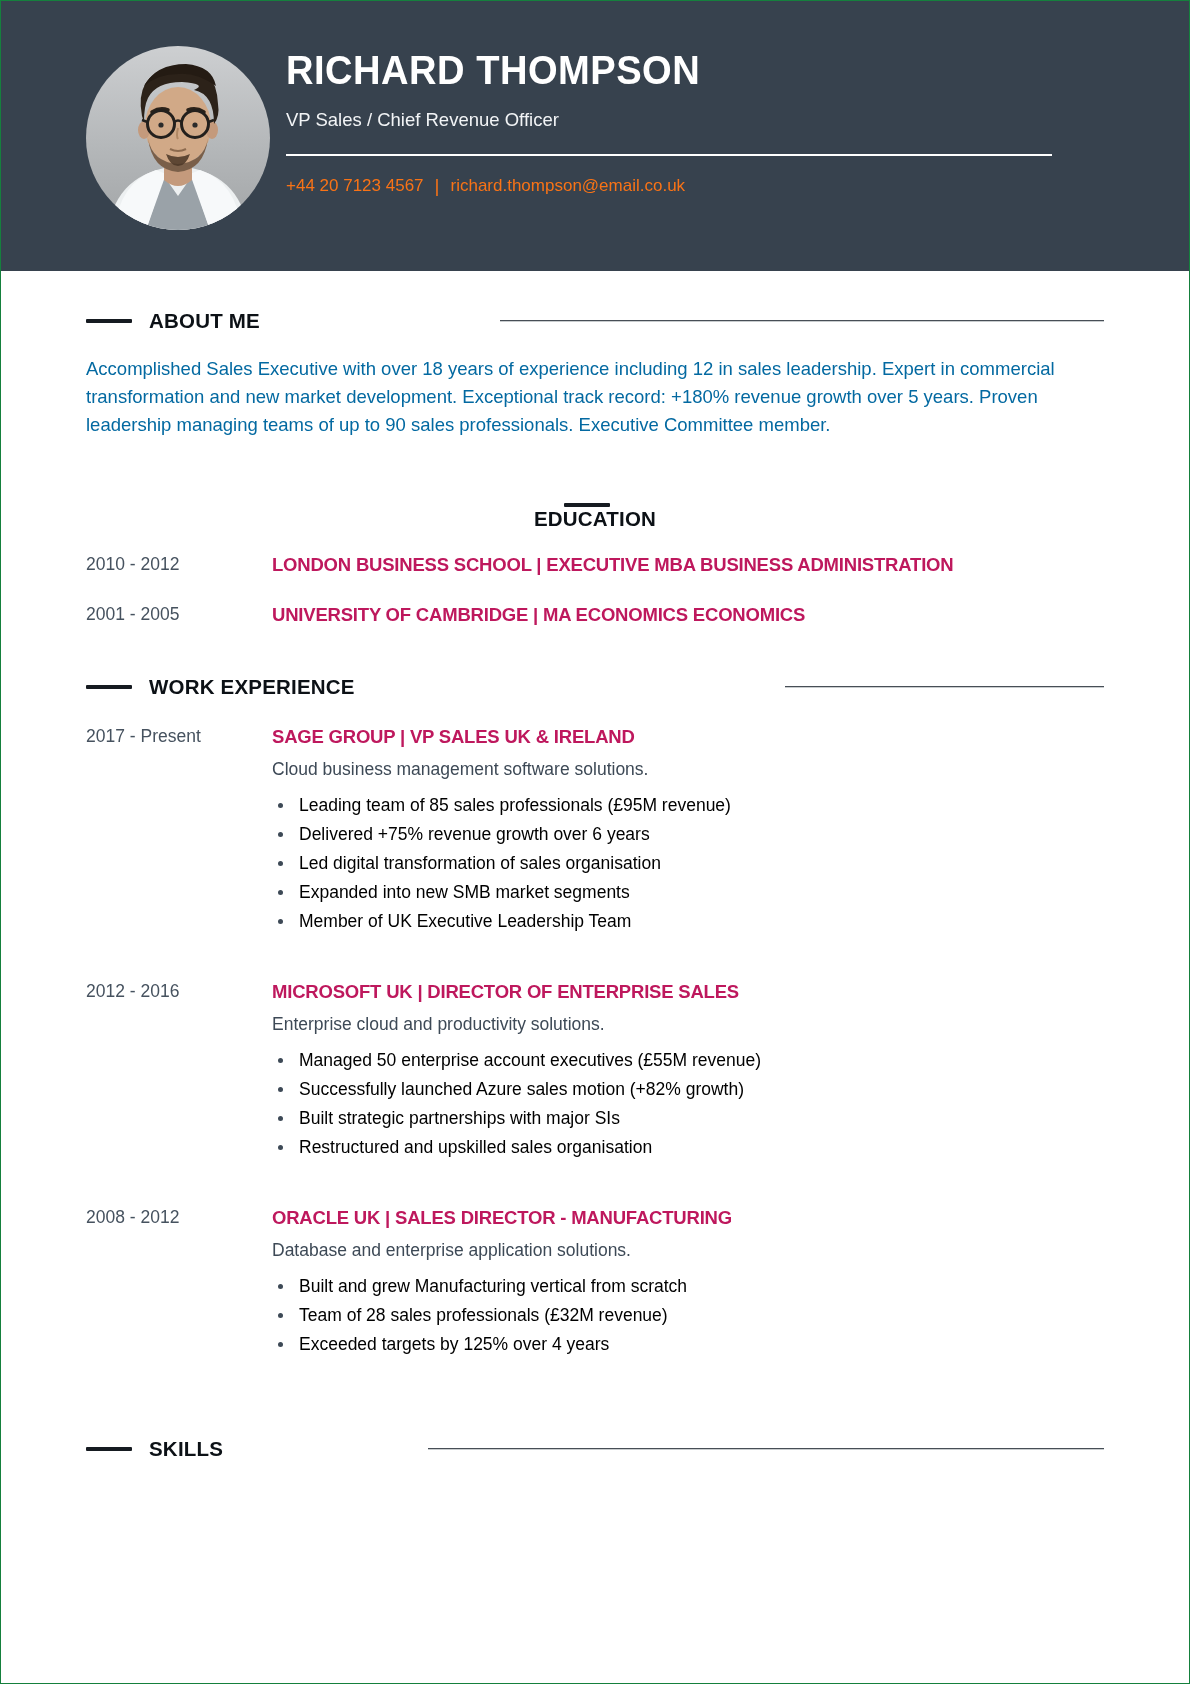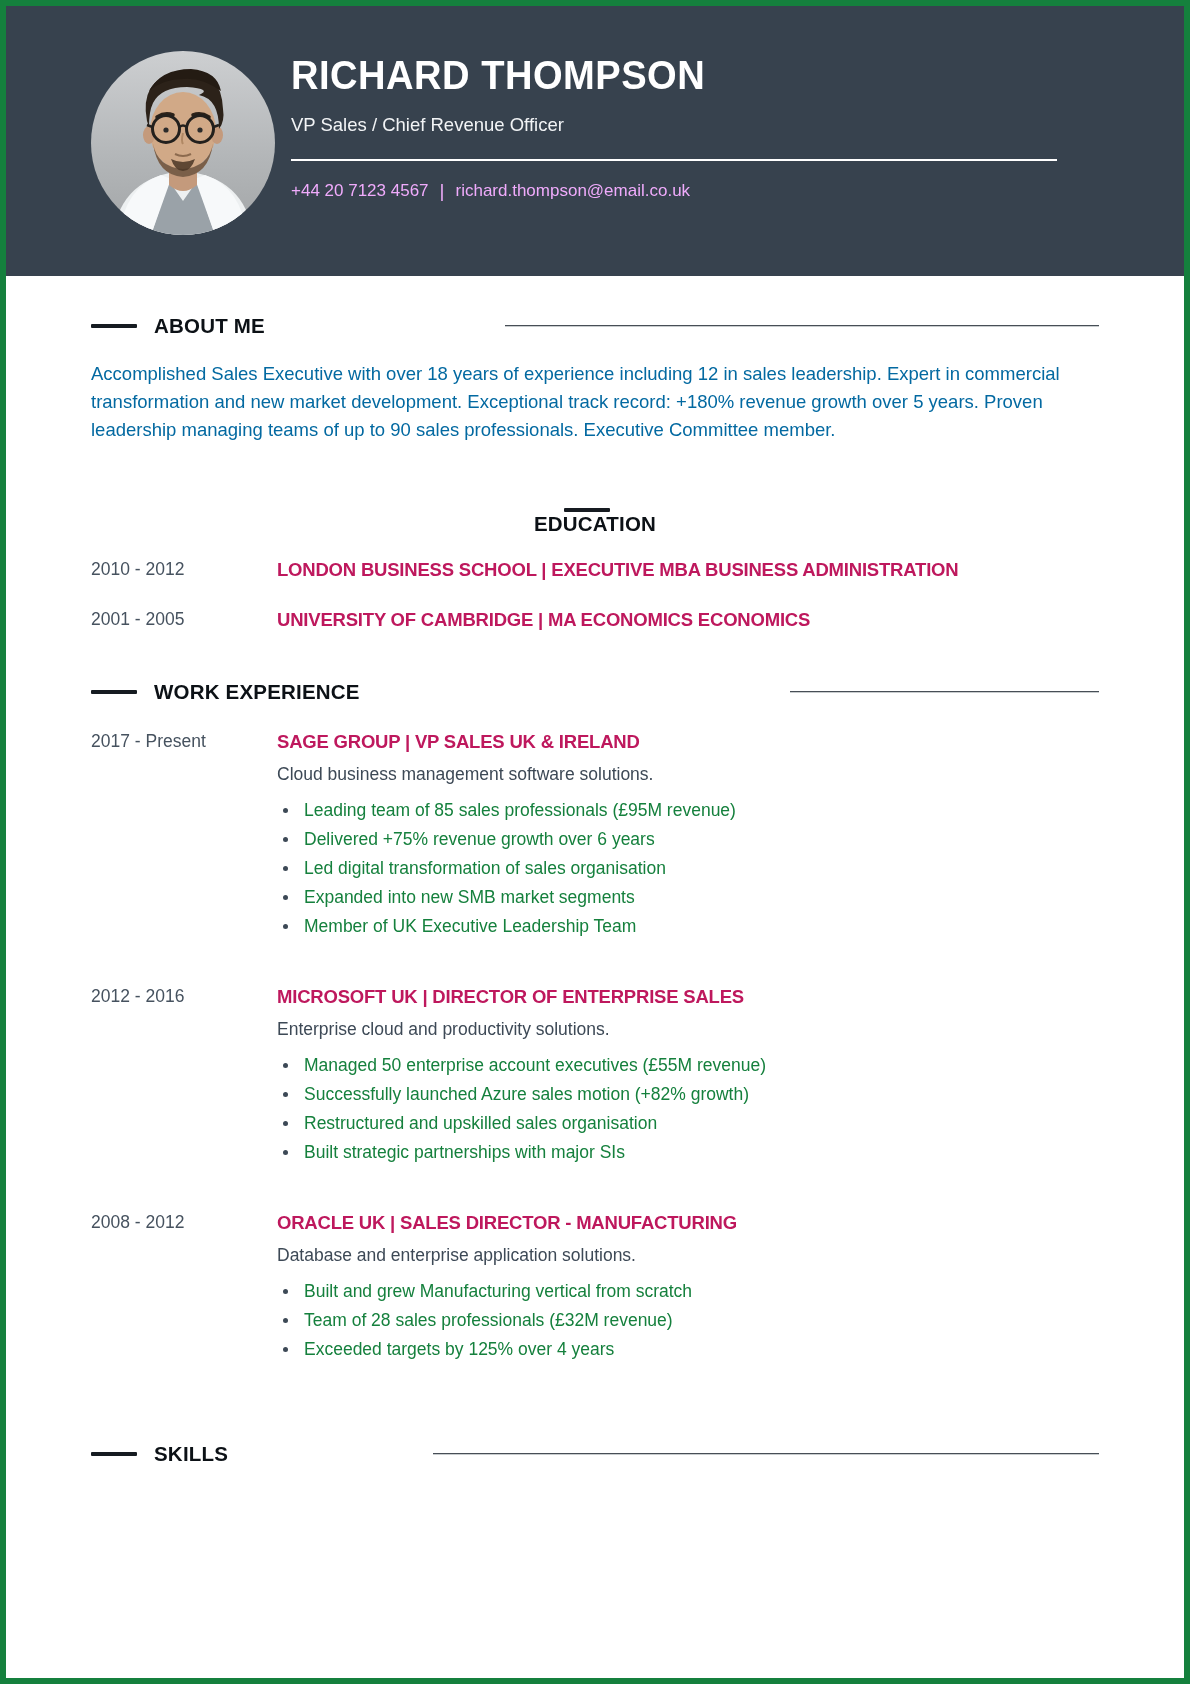--- a/index.html
+++ b/index.html
@@ -1,38 +1,38 @@
 <!DOCTYPE html>
 <html><head>
 <meta charset="utf-8">
 <style>
   * { margin:0; padding:0; box-sizing:border-box; }
   html,body { background:#f3f4f6; }
   .page {
     width:1190px; height:1684px; margin:0 auto;
-    background:#ffffff; border:6px solid #15803d;
+    background:#ffffff; border:1px solid #15803d;
     font-family:"Liberation Sans", sans-serif;
     overflow:hidden; position:relative;
   }
   
   .hdr { height:270px; background:#37424e; position:relative; }
   .photo {
     position:absolute; left:85px; top:45px; width:184px; height:184px;
     border-radius:50%; overflow:hidden;
     background:linear-gradient(180deg,#cdcfd1 0%,#b2b5b7 60%,#a2a5a7 100%);
   }
   .photo svg { display:block; width:184px; height:184px; }
   .hdr-text { position:absolute; left:285px; top:46px; width:766px; color:#ffffff; }
   .name {
     font-size:41px; font-weight:700; letter-spacing:0.5px; white-space:nowrap;
     display:inline-block; transform:scaleX(0.93); transform-origin:left top;
   }
   .role { margin-top:15px; font-size:18.5px; font-weight:400; color:#f2f4f6; }
   .hdr-rule { margin-top:23px; height:2px; background:#ffffff; width:100%; }
-  .contact { margin-top:19px; font-size:17px; color:#f0abfc; display:flex; align-items:center; }
+  .contact { margin-top:19px; font-size:17px; color:#f97316; display:flex; align-items:center; }
   .contact .sep { padding:0 11px; font-size:19px; font-weight:300; }
   
   .body { padding:0 85px; }
   .sec { display:flex; align-items:center; height:24px; }
   .dash { flex:none; width:46px; height:4px; background:#161b21; margin-right:17px; border-radius:1px; }
   .sec-title { font-size:20.5px; font-weight:700; color:#0c1116; letter-spacing:0.2px; white-space:nowrap; }
   .rule { flex:1; height:2px; background:linear-gradient(180deg,#474e56 0%,#474e56 55%,#c8ccce 55%,#c8ccce 100%); }
   .rule.m-about  { margin-left:240px; }
   .rule.m-edu    { margin-left:275px; }
   .rule.m-work   { margin-left:430px; }
@@ -43,21 +43,21 @@
   .sec-skills { margin-top:78px; }
   .about-p { margin-top:22px; max-width:1008px; font-size:18.5px; line-height:28px; color:#0369a1; }
   .row { display:grid; grid-template-columns:186px 1fr; align-items:start; }
   .edu-row { margin-top:26px; }
   .dates { font-size:17.5px; color:#46525f; padding-top:1px; }
   .row-title { font-size:18.5px; font-weight:700; color:#be185d; letter-spacing:-0.2px; line-height:24px; }
   .xp-first { margin-top:26px; }
   .xp { margin-top:44px; }
   .xp-desc { margin-top:9px; font-size:17.5px; color:#3d4956; line-height:23px; }
   .xp-bullets { list-style:none; margin-top:10px; }
-  .xp-bullets li { position:relative; padding-left:27px; font-size:17.5px; color:#15803d; line-height:29px; }
+  .xp-bullets li { position:relative; padding-left:27px; font-size:17.5px; color:#000000; line-height:29px; }
   .dot { position:absolute; left:6px; top:12px; width:5px; height:5px; border-radius:50%; background:#3d4956; }
 </style>
 </head>
 <body>
 
 <div class="page">
 
   <div class="hdr">
     <div class="photo">
       <svg viewBox="0 0 184 184" aria-hidden="true">
@@ -151,22 +151,22 @@
     </div>
 
     <div class="row xp">
       <div class="dates">2012 - 2016</div>
       <div>
         <div class="row-title">MICROSOFT UK | DIRECTOR OF ENTERPRISE SALES</div>
         <div class="xp-desc">Enterprise cloud and productivity solutions.</div>
         <ul class="xp-bullets">
           <li><span class="dot"></span><span>Managed 50 enterprise account executives (£55M revenue)</span></li>
           <li><span class="dot"></span><span>Successfully launched Azure sales motion (+82% growth)</span></li>
+          <li><span class="dot"></span><span>Built strategic partnerships with major SIs</span></li>
           <li><span class="dot"></span><span>Restructured and upskilled sales organisation</span></li>
-          <li><span class="dot"></span><span>Built strategic partnerships with major SIs</span></li>
         </ul>
       </div>
     </div>
 
     <div class="row xp">
       <div class="dates">2008 - 2012</div>
       <div>
         <div class="row-title">ORACLE UK | SALES DIRECTOR - MANUFACTURING</div>
         <div class="xp-desc">Database and enterprise application solutions.</div>
         <ul class="xp-bullets">

